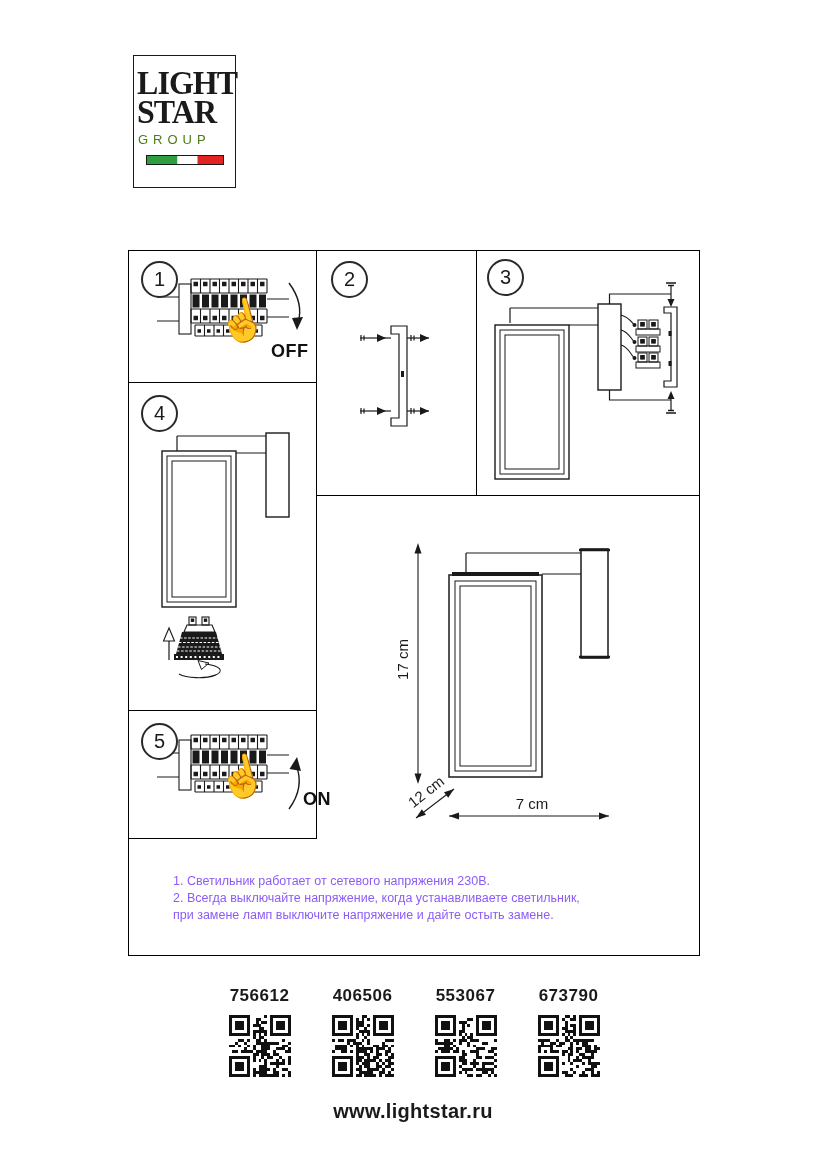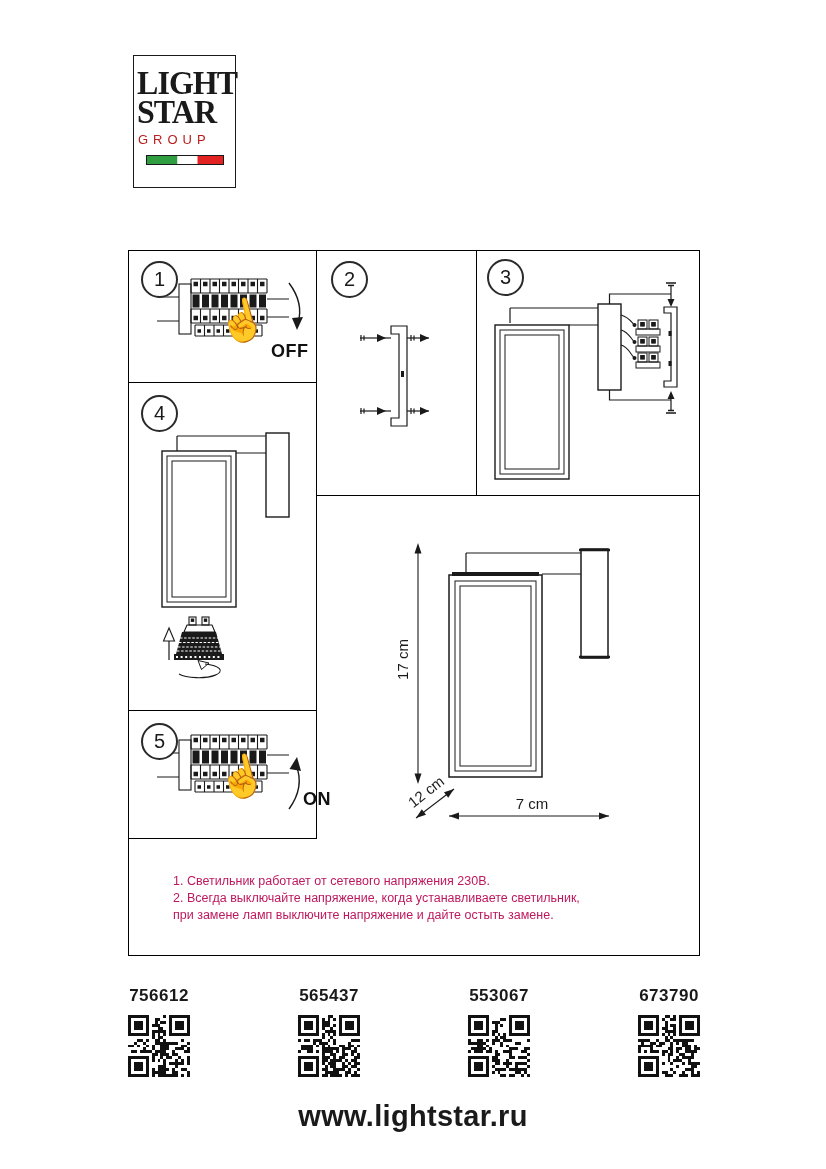--- a/index.html
+++ b/index.html
@@ -5,21 +5,21 @@
   html,body{margin:0;padding:0;background:#fff;}
   .sheet{position:relative;width:826px;height:1169px;background:#fff;overflow:hidden;
          font-family:"Liberation Sans",sans-serif;color:#1a1a1a;}
   .abs{position:absolute;}
   
   .logo-box{left:133px;top:55px;width:103px;height:133px;border:1.5px solid #1a1a1a;
             box-sizing:border-box;text-align:left;}
   .logo-word{font-family:"Liberation Serif",serif;font-weight:bold;font-size:34px;
              line-height:29px;letter-spacing:-1px;transform:scaleX(.94);transform-origin:center;}
   .logo-word1{margin-top:12px;}
-  .logo-group{font-size:13px;letter-spacing:5px;margin-top:6px;margin-left:4px;color:#b91c1c;}
+  .logo-group{font-size:13px;letter-spacing:5px;margin-top:6px;margin-left:4px;color:#4d7c0f;}
   .logo-flag{margin:8px auto 0;display:block;}
   .hdr-right{right:126px;top:57px;text-align:right;}
   .hdr-series{font-size:21px;font-weight:bold;line-height:27px;letter-spacing:.3px;}
   .hdr-instr{margin-top:32px;font-size:21px;font-weight:bold;line-height:27px;}
   .hdr-instr .l1{letter-spacing:2.2px;}
   .hdr-instr .l2{letter-spacing:.4px;}
   
   .frame{left:128px;top:250px;width:572px;height:706px;border:1.5px solid #000;box-sizing:border-box;}
   .panel{position:absolute;box-sizing:border-box;}
   .p1{left:0;top:0;width:188px;height:132px;border-right:1.5px solid #000;border-bottom:1.5px solid #000;}
@@ -29,28 +29,28 @@
   .p3{left:348px;top:0;width:222px;height:245px;border-bottom:1.5px solid #000;}
   .pdim{left:188px;top:245px;width:382px;height:343px;}
   .badge{position:absolute;width:33px;height:33px;border:2px solid #2a2a2a;border-radius:50%;
          display:flex;align-items:center;justify-content:center;font-size:20px;background:#fff;}
   .hand{position:absolute;font-size:40px;line-height:40px;color:#1a1a1a;transform:rotate(-14deg);}
   .switch-label{position:absolute;font-weight:bold;font-size:18px;letter-spacing:.5px;color:#111;}
   .dim-label{position:absolute;font-size:15px;color:#1a1a1a;text-align:center;}
   .rot90{transform:rotate(-90deg);}
   .rot38{transform:rotate(-38deg);}
   
-  .notes{left:44px;top:622px;font-size:12.5px;line-height:17px;white-space:nowrap;color:#be185d;}
+  .notes{left:44px;top:622px;font-size:12.5px;line-height:17px;white-space:nowrap;color:#8b5cf6;}
   
-  .products{left:128px;top:986px;width:572px;display:flex;justify-content:space-between;gap:41px;}
+  .products{left:128px;top:986px;width:572px;display:flex;justify-content:center;gap:41px;}
   .product{width:62px;text-align:center;}
   .article{font-size:17px;font-weight:bold;letter-spacing:.5px;margin-bottom:9px;}
   .qr{width:62px;height:62px;margin:0 auto;}
   
-  .footer{left:0;top:1100px;width:826px;text-align:center;font-size:29px;font-weight:bold;letter-spacing:.3px;}
+  .footer{left:0;top:1100px;width:826px;text-align:center;font-size:20px;font-weight:bold;letter-spacing:.3px;}
   svg{display:block;}
 </style>
 </head>
 <body>
 
 <div class="sheet">
 
   <div class="abs logo-box">
     <div class="logo-word logo-word1">LIGHT</div>
     <div class="logo-word">STAR</div>
@@ -512,21 +512,21 @@
             <rect x="39" y="60" width="3" height="3"></rect>
             <rect x="42" y="60" width="3" height="3"></rect>
             <rect x="45" y="60" width="3" height="3"></rect>
             <rect x="48" y="60" width="3" height="3"></rect>
             <rect x="54" y="60" width="3" height="3"></rect>
             <rect x="60" y="60" width="3" height="3"></rect>
           </svg>
         </div>
     </div>
     <div class="product">
-      <div class="article">565437</div>
+      <div class="article">406506</div>
       <div class="qr">
           <svg viewBox="0 0 63 63" width="62" height="62" fill="#111" shape-rendering="crispEdges">
             <rect x="0" y="0" width="3" height="3"></rect>
             <rect x="3" y="0" width="3" height="3"></rect>
             <rect x="6" y="0" width="3" height="3"></rect>
             <rect x="9" y="0" width="3" height="3"></rect>
             <rect x="12" y="0" width="3" height="3"></rect>
             <rect x="15" y="0" width="3" height="3"></rect>
             <rect x="18" y="0" width="3" height="3"></rect>
             <rect x="30" y="0" width="3" height="3"></rect>

